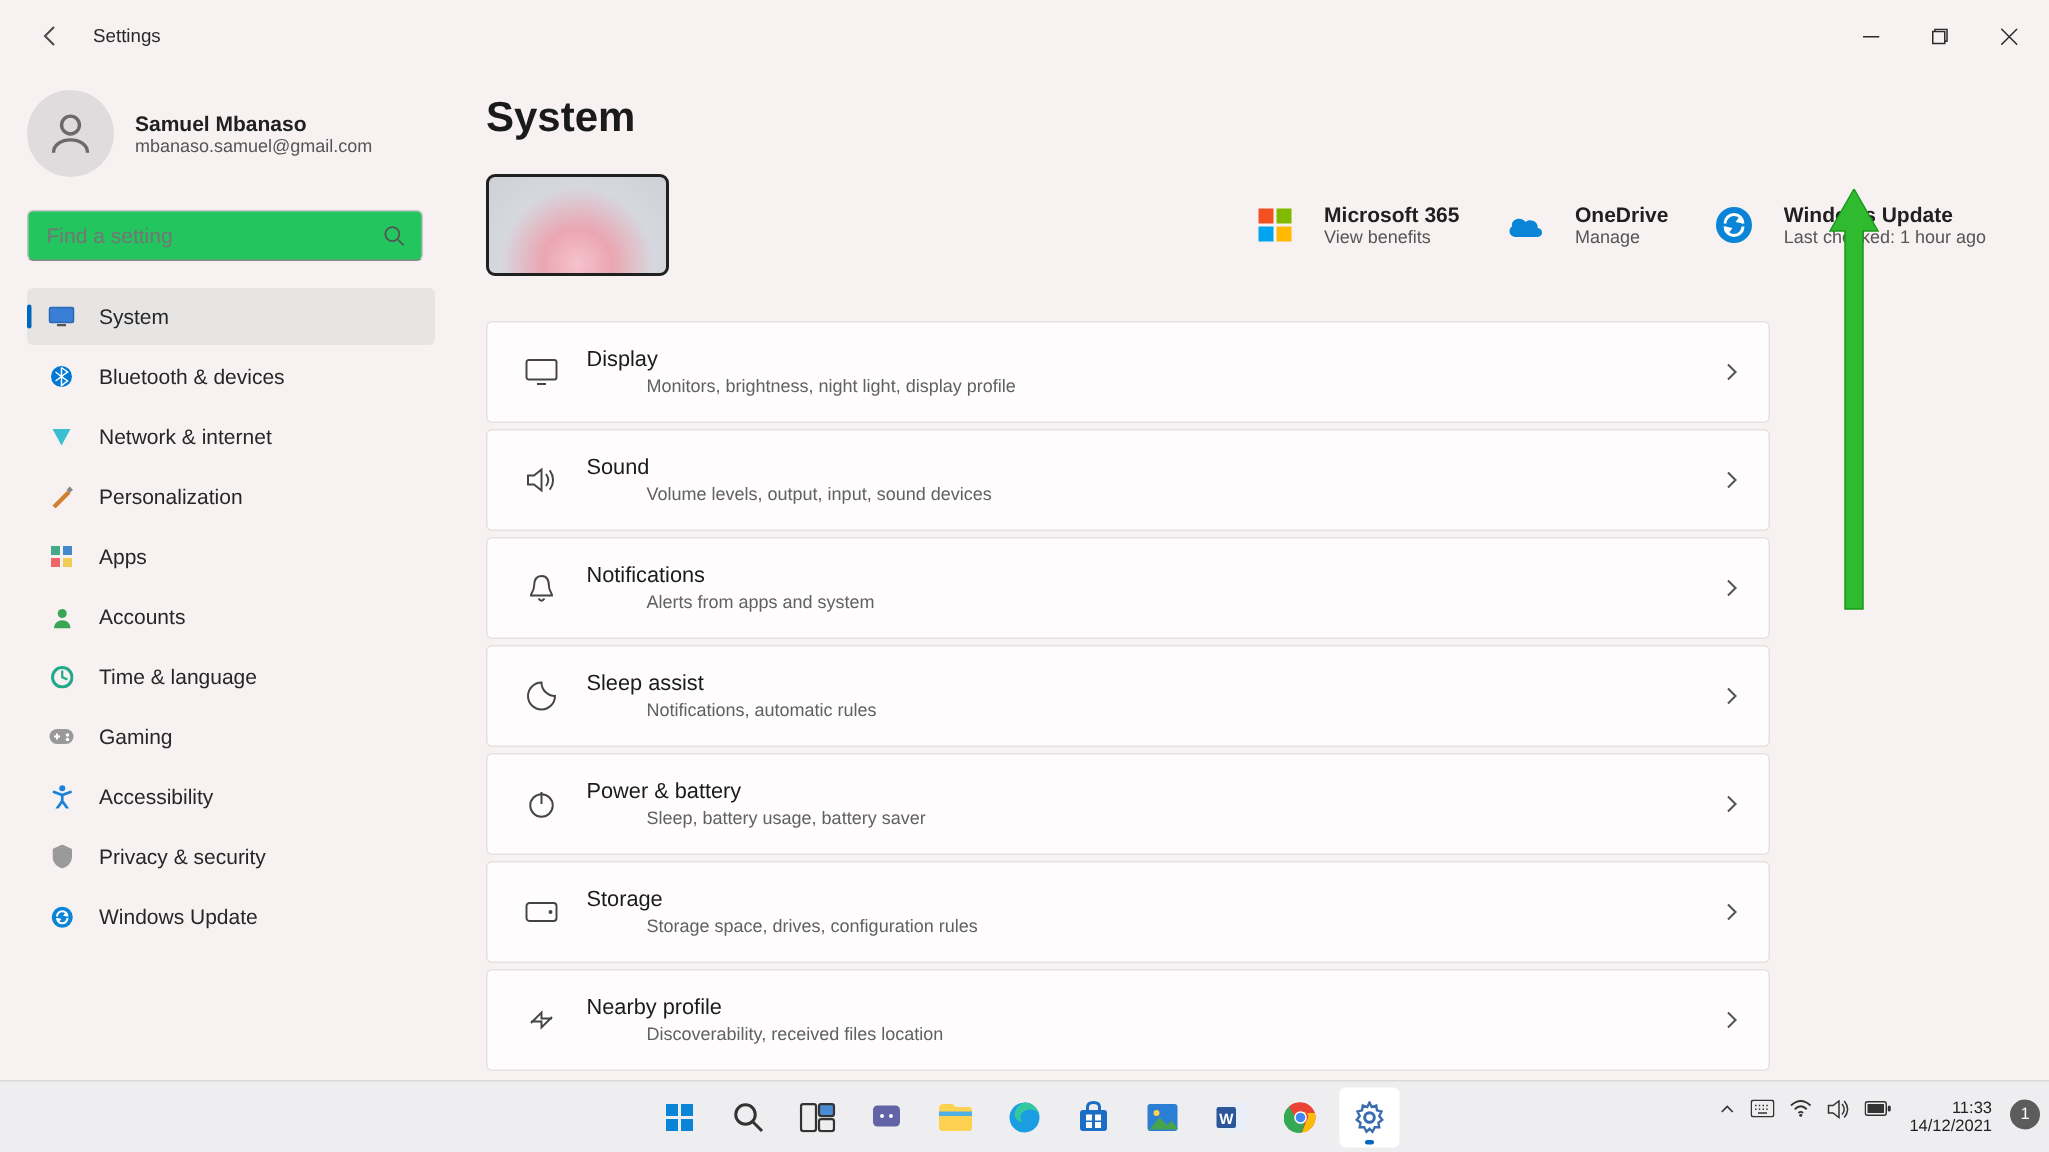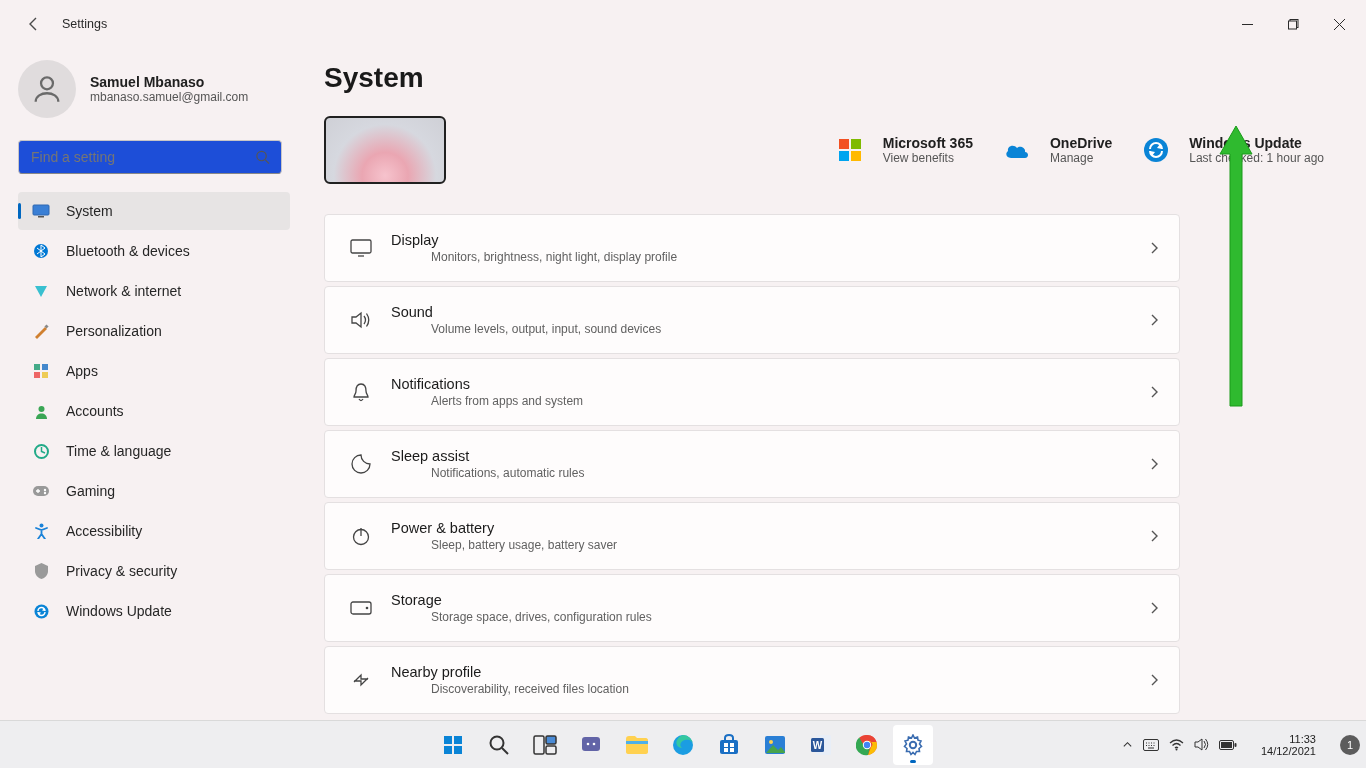--- a/index.html
+++ b/index.html
@@ -13,21 +13,21 @@
 .win-ctl { width: 46px; height: 32px; display: flex; align-items: center; justify-content: center; color: #2b2b2b; cursor: pointer; }
 
 .app-body { display: flex; height: calc(768px - 48px - 48px); }
 
 .sidebar { width: 310px; padding: 12px 12px 0 18px; flex-shrink: 0; }
 .profile { display: flex; align-items: center; gap: 14px; margin-bottom: 22px; padding-left: 0; }
 .avatar { width: 58px; height: 58px; border-radius: 50%; background: #e0dcdd; display: flex; align-items: center; justify-content: center; color: #6a6a6a; }
 .profile-name { font-size: 14px; font-weight: 600; color: #202020; }
 .profile-email { font-size: 12px; color: #555; text-align: right; }
 .search { position: relative; margin-bottom: 18px; }
-.search input { width: 264px; height: 34px; padding: 0 36px 0 12px; border: 1px solid #c8c5c6; border-bottom: 1.5px solid #888; border-radius: 4px; background: #1d4ed8; font-size: 14px; outline: none; }
+.search input { width: 264px; height: 34px; padding: 0 36px 0 12px; border: 1px solid #c8c5c6; border-bottom: 1.5px solid #888; border-radius: 4px; background: #22c55e; font-size: 14px; outline: none; }
 .search-icon { position: absolute; right: 28px; top: 50%; transform: translateY(-50%); color: #555; pointer-events: none; }
 .nav { width: 272px; }
 .nav-item { height: 38px; display: flex; align-items: center; gap: 16px; padding-left: 14px; border-radius: 4px; font-size: 14px; color: #262626; cursor: pointer; position: relative; }
 .nav-item.active { background: #e7e4e4; }
 .nav-item.active::before { content: ""; position: absolute; left: 0; top: 11px; width: 3px; height: 16px; background: #0067c0; border-radius: 2px; }
 .nav-icon { width: 18px; height: 18px; display: flex; align-items: center; justify-content: center; font-size: 14px; }
 .nav-gap { height: 2px; }
 
 .content { flex: 1; padding: 14px 12px 0 14px; overflow-y: auto; position: relative; }
 .content-header { font-size: 28px; font-weight: 600; color: #1a1a1a; margin-bottom: 22px; }
@@ -45,21 +45,21 @@
 .card-text { flex: 1; padding-left: 10px; }
 .card-title { font-size: 14.5px; color: #1b1b1b; }
 .card-sub { font-size: 12px; color: #616161; margin-top: 2px; margin-left: 40px; }
 .chev-right { color: #555; }
 
 .taskbar { position: absolute; left: 0; right: 0; bottom: 0; height: 48px; background: #eeeef0; border-top: 1px solid #d9d9d9; display: flex; align-items: center; }
 .tb-center { position: absolute; left: 50%; transform: translateX(-50%); display: flex; gap: 6px; }
 .tb-center .app { width: 40px; height: 40px; display: flex; align-items: center; justify-content: center; border-radius: 4px; cursor: pointer; position:relative; }
 .tb-center .app.active{background:#fff;} 
 .tb-center .app.active::after{content:"";position:absolute;bottom:2px;left:50%;transform:translateX(-50%);width:6px;height:3px;border-radius:2px;background:#0067c0;}
-.tb-right { position: absolute; right: 6px; display: flex; align-items: center; gap: 24px; }
+.tb-right { position: absolute; right: 6px; display: flex; align-items: flex-start; gap: 12px; }
 .tray { display: flex; align-items: center; gap: 10px; color: #333; }
 .clock { text-align: right; font-size: 11px; line-height: 12px; color: #222; }
 .notif-badge { background: #5c5c5c; color: #fff; border-radius: 10px; min-width: 20px; height: 20px; display: flex; align-items: center; justify-content: center; font-size: 11px; }
 
 .arrow-annot { position: absolute; left: 1216px; top: 126px; width: 40px; height: 300px; pointer-events: none; z-index: 50; }
 .ms-logo { width: 22px; height: 22px; position: relative; }
 .ms-logo span { position: absolute; width: 10px; height: 10px; }
 .ms-logo span:nth-child(1){top:0;left:0;background:#f25022;} .ms-logo span:nth-child(2){top:0;right:0;background:#7fba00;} .ms-logo span:nth-child(3){bottom:0;left:0;background:#00a4ef;} .ms-logo span:nth-child(4){bottom:0;right:0;background:#ffb900;}
 svg { display: block; }
 </style>

